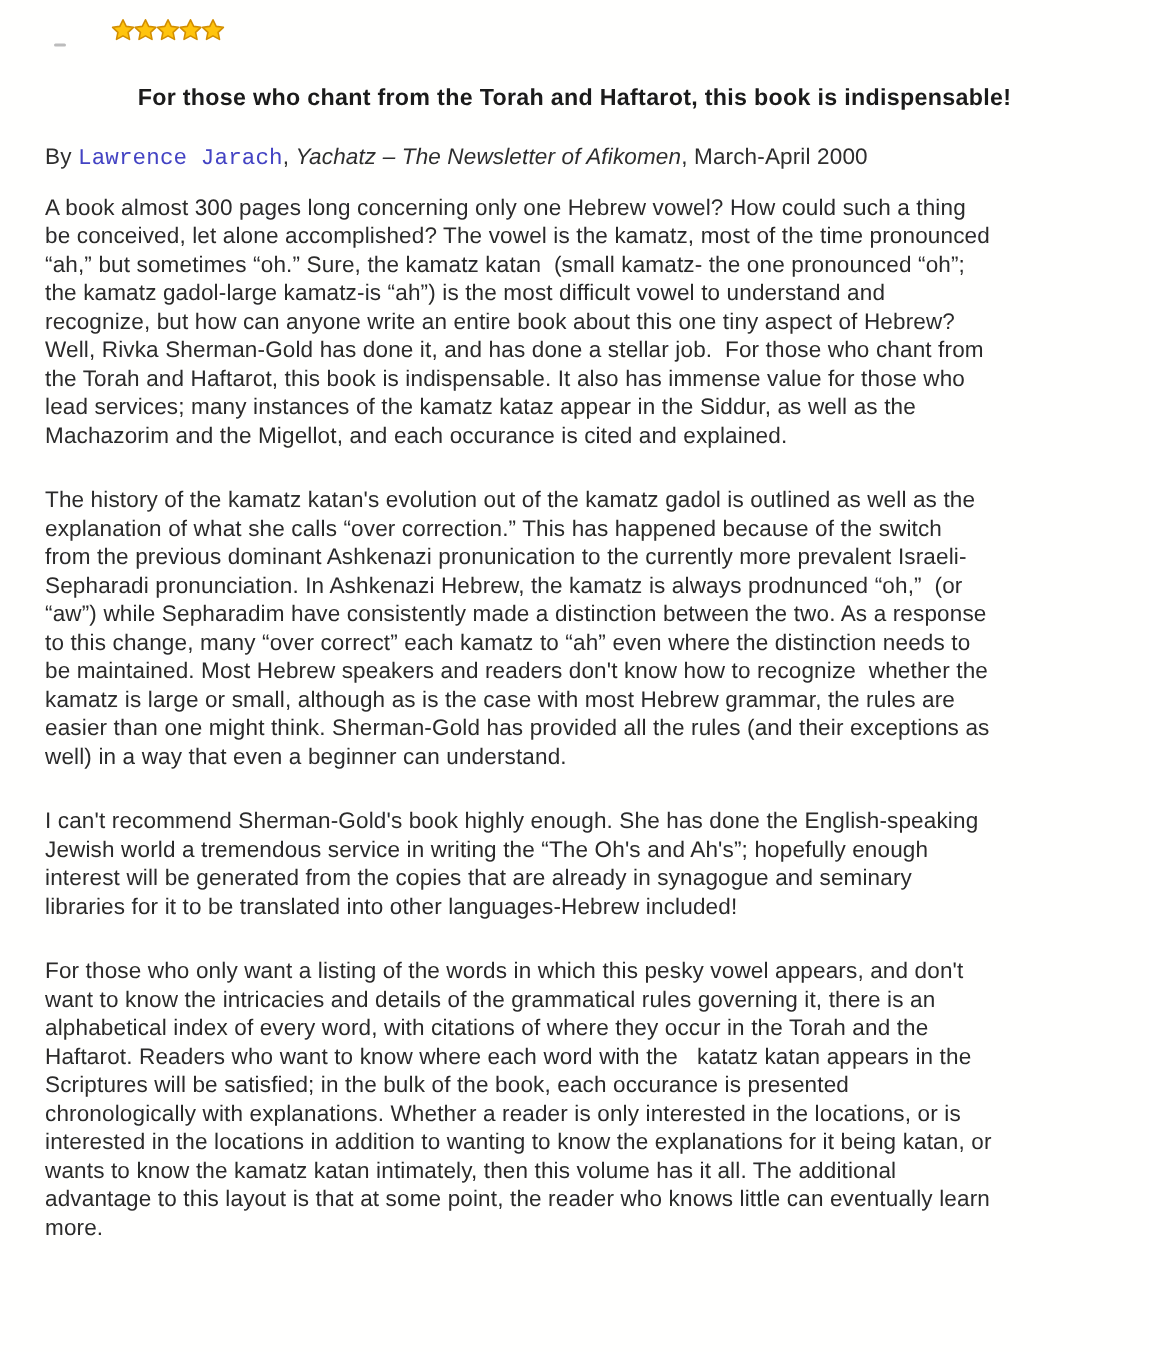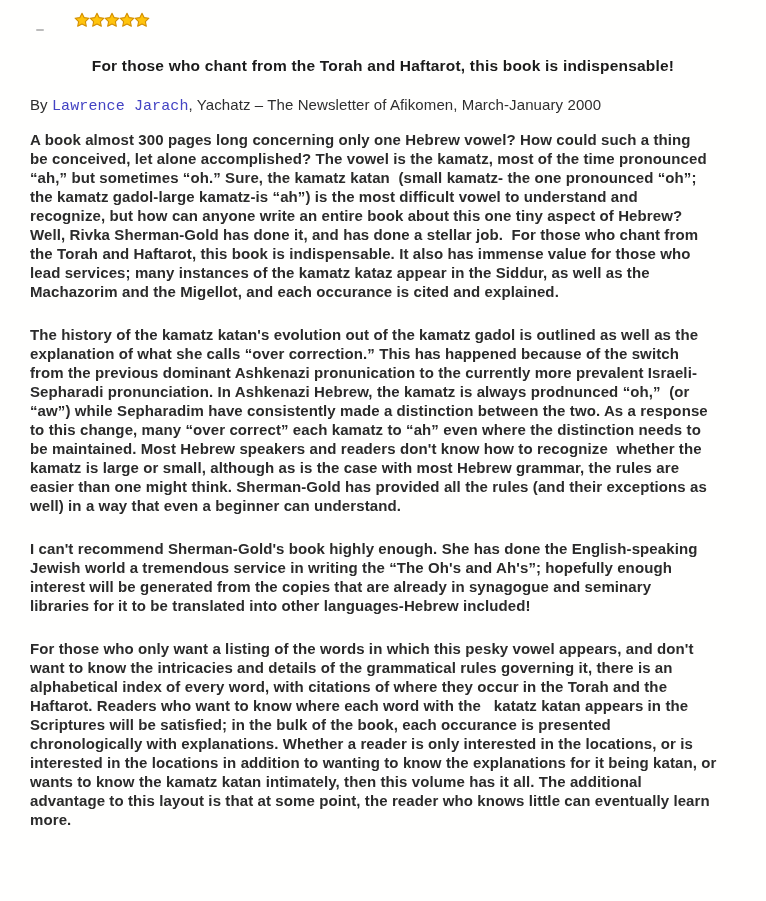--- a/index.html
+++ b/index.html
@@ -58,24 +58,24 @@
     color: #2e2e2e;
     letter-spacing: 0.1px;
   }
   .byline a {
     color: #4343c3;
     text-decoration: none;
     cursor: pointer;
     font-family: Liberation Mono, monospace;
   }
   .byline .pub {
+    font-style: italic;
   }
   .body-copy {
     margin-top: 14px;
-    font-weight: bold;
   }
   .para {
     white-space: pre-wrap;
     font-size: 15px;
     line-height: 19px;
     letter-spacing: 0.1px;
     color: #2b2b2b;
     margin: 0 0 24px 0;
   }
 </style>
@@ -101,21 +101,21 @@
           <polygon points="12,1.8 15.2,8.4 22.4,9.3 17.1,14.3 18.5,21.4 12,17.9 5.5,21.4 6.9,14.3 1.6,9.3 8.8,8.4" fill="#ffc40d" stroke="#d28e00" stroke-width="1.6" stroke-linejoin="round"></polygon>
         </svg>
         <svg width="16" height="16" viewBox="0 0 24 24">
           <polygon points="12,1.8 15.2,8.4 22.4,9.3 17.1,14.3 18.5,21.4 12,17.9 5.5,21.4 6.9,14.3 1.6,9.3 8.8,8.4" fill="#ffc40d" stroke="#d28e00" stroke-width="1.6" stroke-linejoin="round"></polygon>
         </svg>
       </div>
 
     <div class="headline">For those who chant from the Torah and Haftarot, this book is indispensable!</div>
 
     <div class="byline">
-      <span>By </span><a>Lawrence Jarach</a><span>, </span><span class="pub">Yachatz – The Newsletter of Afikomen</span><span>, March-January 2000</span>
+      <span>By </span><a>Lawrence Jarach</a><span>, </span><span class="pub">Yachatz – The Newsletter of Afikomen</span><span>, March-April 2000</span>
     </div>
 
     <div class="body-copy">
       <p class="para">A book almost 300 pages long concerning only one Hebrew vowel? How could such a thing
 be conceived, let alone accomplished? The vowel is the kamatz, most of the time pronounced
 “ah,” but sometimes “oh.” Sure, the kamatz katan  (small kamatz- the one pronounced “oh”;
 the kamatz gadol-large kamatz-is “ah”) is the most difficult vowel to understand and
 recognize, but how can anyone write an entire book about this one tiny aspect of Hebrew?
 Well, Rivka Sherman-Gold has done it, and has done a stellar job.  For those who chant from
 the Torah and Haftarot, this book is indispensable. It also has immense value for those who

